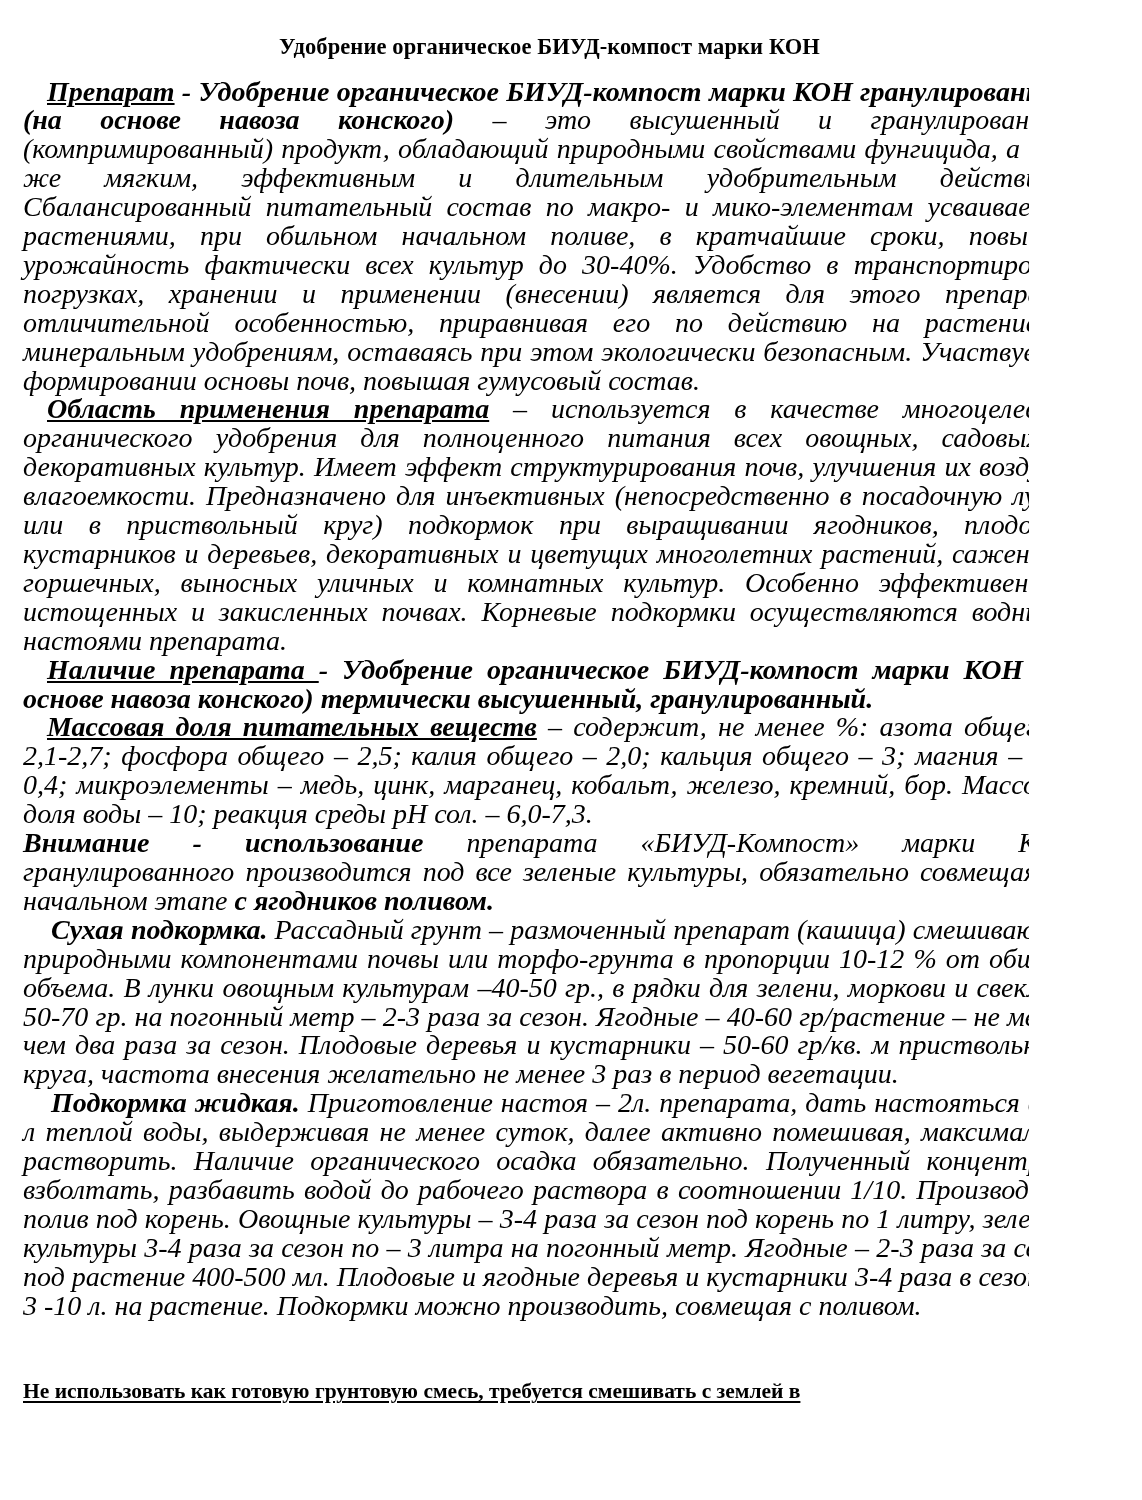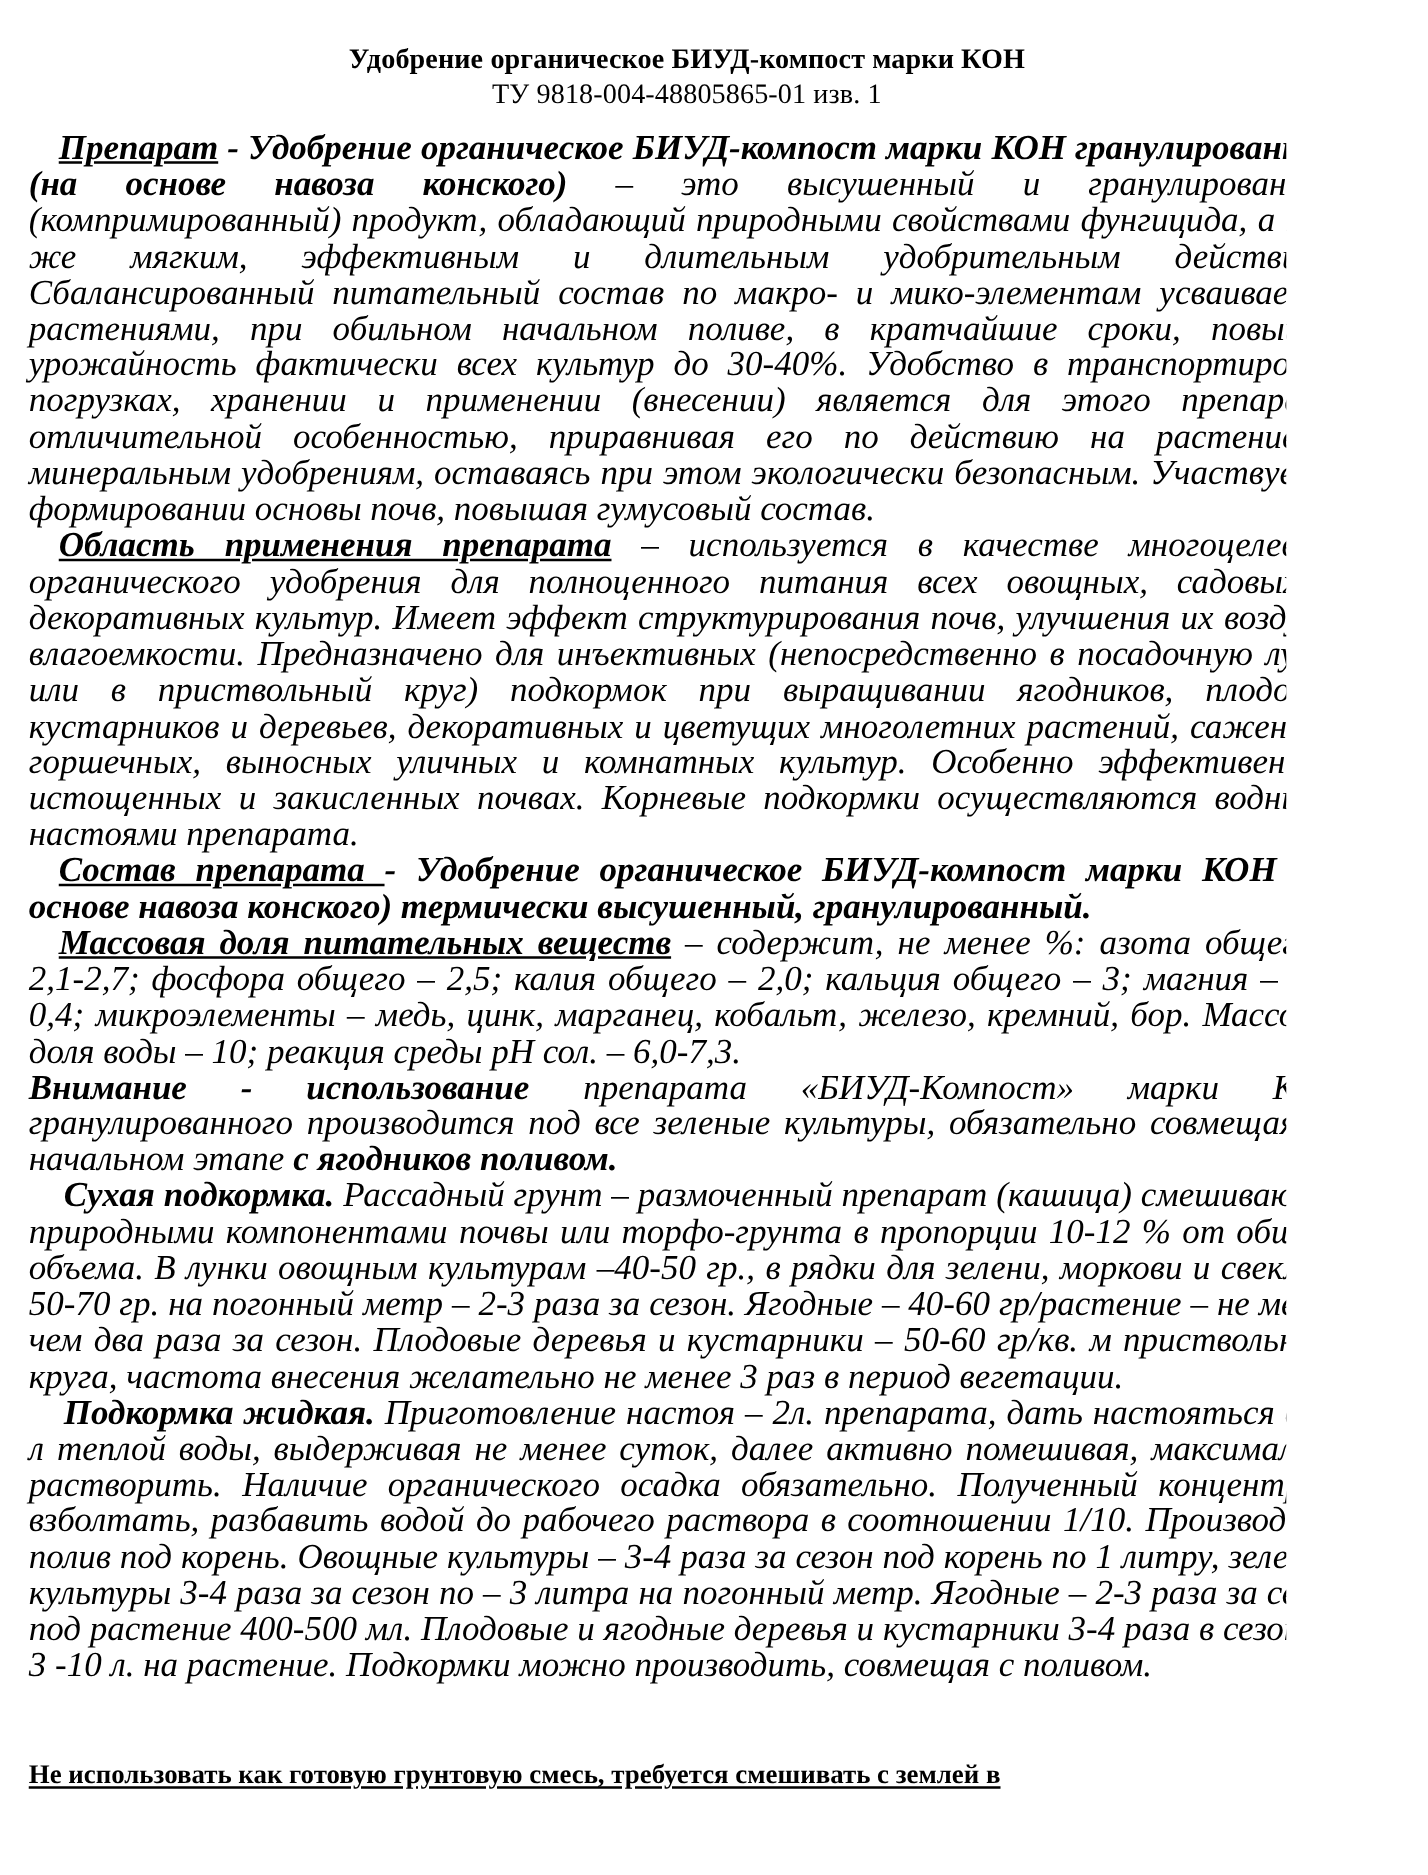--- a/index.html
+++ b/index.html
@@ -92,30 +92,29 @@
   }
 </style>
 </head>
 <body>
 
 <div class="page">
   <div class="sheet">
 
     <div class="title-block">
       <div class="title-line">Удобрение органическое БИУД-компост марки КОН</div>
-      <div class="title-line reg">ТУ 9818-004-48805865-01 изв. 1</div>
     </div>
 
     <div class="body-block">
 
       <p class="para"><span class="u">Препарат</span><b> - Удобрение органическое БИУД-компост марки КОН гранулированный (на основе навоза конского)</b><span> – это высушенный и гранулированный (компримированный) продукт, обладающий природными свойствами фунгицида, а так же мягким, эффективным и длительным удобрительным действием. Сбалансированный питательный состав по макро- и мико-элементам усваивается растениями,  при обильном начальном  поливе, в кратчайшие сроки, повышая урожайность фактически всех культур до 30-40%. Удобство в транспортировке, погрузках, хранении и применении (внесении) является для этого препарата отличительной особенностью, приравнивая его по действию на растение к минеральным удобрениям, оставаясь при этом экологически безопасным. Участвует в формировании основы почв, повышая гумусовый состав.</span></p>
 
       <p class="para"><span class="u">Область применения препарата</span><span> – используется в качестве многоцелевого органического удобрения для полноценного питания всех овощных, садовых и декоративных культур. Имеет эффект структурирования почв, улучшения их воздухо-влагоемкости. Предназначено для инъективных (непосредственно в посадочную лунку или в приствольный круг) подкормок при выращивании ягодников, плодовых кустарников и деревьев, декоративных и цветущих многолетних растений, саженцев, горшечных, выносных уличных и комнатных культур. Особенно эффективен на истощенных и закисленных почвах. Корневые подкормки осуществляются водными настоями препарата.</span></p>
 
-      <p class="para"><span class="u">Состав препарата </span><b> -  Удобрение органическое БИУД-компост марки КОН (на основе навоза конского) термически высушенный, гранулированный.</b></p>
+      <p class="para"><span class="u">Наличие препарата </span><b> -  Удобрение органическое БИУД-компост марки КОН (на основе навоза конского) термически высушенный, гранулированный.</b></p>
 
       <p class="para"><span class="u">Массовая доля питательных веществ</span><span> – содержит, не менее %:    азота общего  – 2,1-2,7; фосфора общего – 2,5;    калия общего – 2,0; кальция общего – 3;    магния – 0,2-0,4; микроэлементы – медь, цинк, марганец, кобальт, железо, кремний, бор. Массовая доля воды – 10; реакция среды pH сол. –  6,0-7,3.</span></p>
 
 
       <p class="para noindent"><b>Внимание - использование</b><span> препарата «БИУД-Компост» марки КОН гранулированного производится под все зеленые культуры, обязательно совмещая на начальном этапе </span><b>с ягодников поливом.</b></p>
 
       <p class="para tight"><b> Сухая подкормка.</b><span> Рассадный грунт – размоченный препарат (кашица) смешивают с природными компонентами почвы или торфо-грунта в пропорции 10-12 % от общего объема. В лунки овощным культурам –40-50 гр., в рядки для зелени, моркови и свеклы - 50-70 гр. на погонный метр – 2-3 раза за сезон. Ягодные – 40-60 гр/растение – не менее чем два раза за сезон. Плодовые деревья и кустарники – 50-60 гр/кв. м приствольного круга, частота внесения желательно не менее 3 раз в период вегетации.</span></p>
 
       <p class="para tight"><b>Подкормка жидкая.</b><span> Приготовление настоя – 2л. препарата, дать настояться в 20 л теплой воды, выдерживая не менее суток, далее активно помешивая, максимально растворить. Наличие органического осадка обязательно. Полученный концентрат взболтать, разбавить водой до рабочего раствора в соотношении  1/10. Производить полив под корень. Овощные культуры – 3-4 раза за сезон под корень по 1 литру, зеленые культуры 3-4 раза за сезон по – 3 литра на погонный метр. Ягодные – 2-3 раза за сезон под растение 400-500 мл. Плодовые и ягодные деревья и кустарники 3-4 раза в сезон по 3 -10 л. на растение. Подкормки можно производить, совмещая с поливом.</span></p>
 

